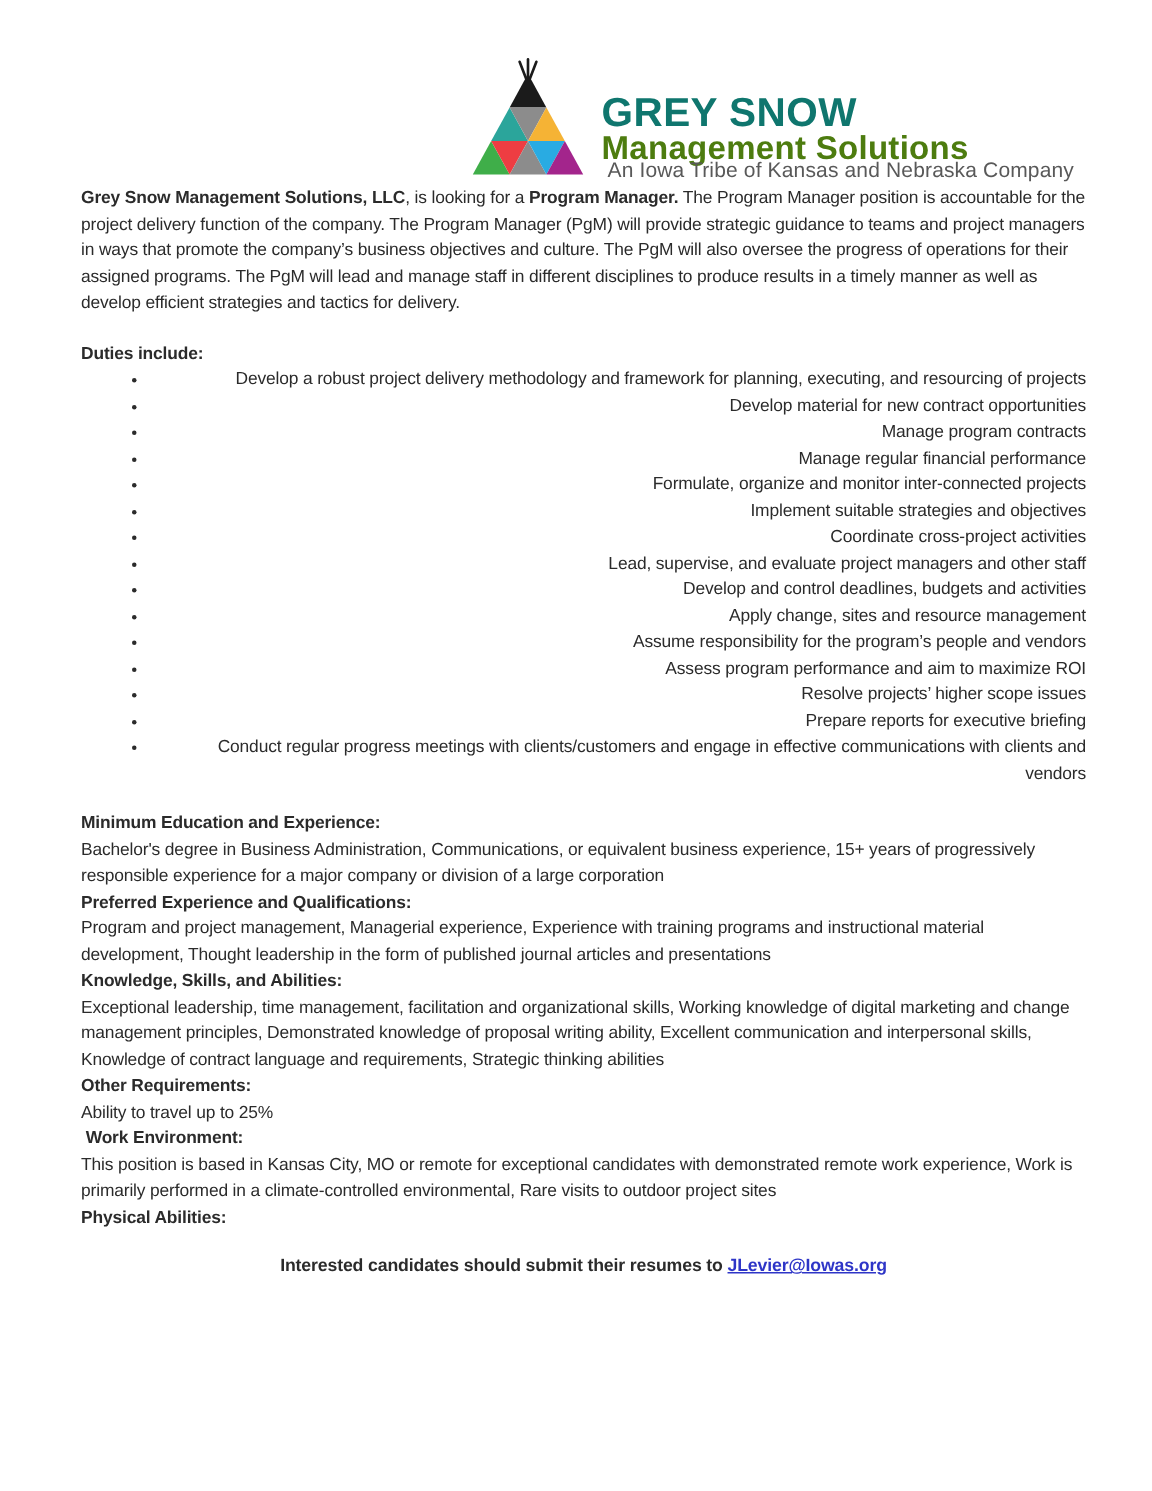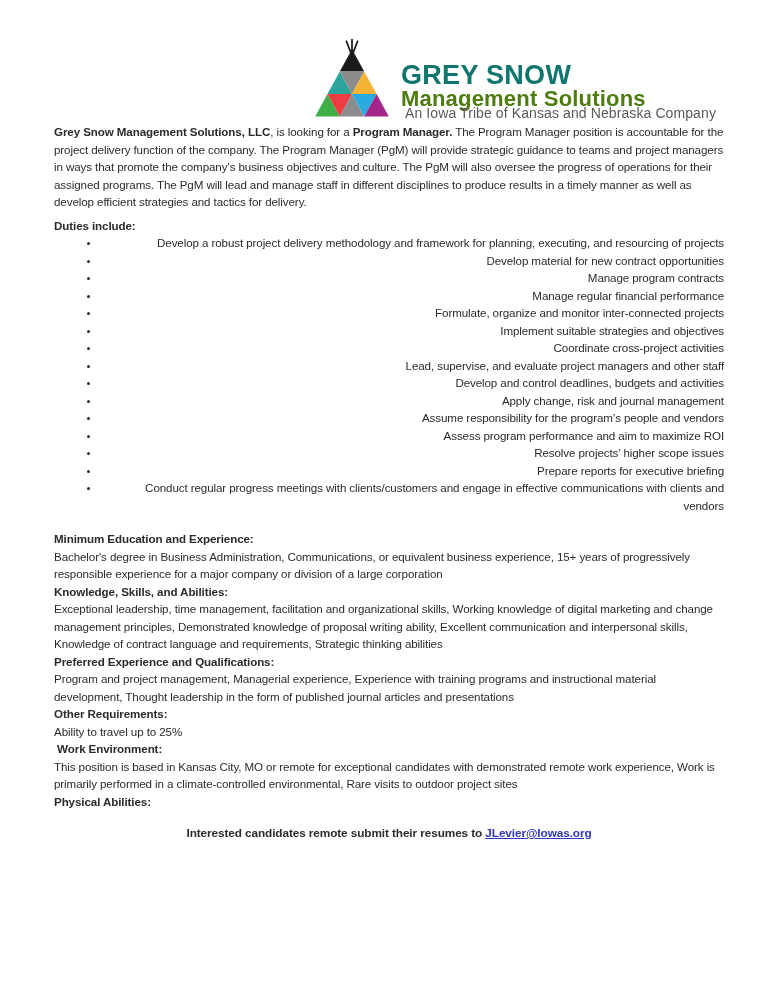--- a/index.html
+++ b/index.html
@@ -51,21 +51,21 @@
     white-space: nowrap;
   }
 
   
   .content {
     position: absolute;
     top: 123px;
     left: 54px;
     width: 670px;
   }
-  .intro { margin-bottom: 6px; }
+  .intro { margin-bottom: 16px; }
   .bold { font-weight: bold; }
 
   .duties-heading { font-weight: bold; }
   .duties-list {
     margin: 0 0 16px 0;
     padding-left: 46px;
   }
   .duties-list li {
     padding-left: 2px;
     text-align: right;
@@ -125,49 +125,49 @@
   <ul class="duties-list">
       <li>Develop a robust project delivery methodology and framework for planning, executing, and resourcing of projects</li>
       <li>Develop material for new contract opportunities</li>
       <li>Manage program contracts</li>
       <li>Manage regular financial performance</li>
       <li>Formulate, organize and monitor inter-connected projects</li>
       <li>Implement suitable strategies and objectives</li>
       <li>Coordinate cross-project activities</li>
       <li>Lead, supervise, and evaluate project managers and other staff</li>
       <li>Develop and control deadlines, budgets and activities</li>
-      <li>Apply change, risk and journal management</li>
+      <li>Apply change, sites and resource management</li>
       <li>Assume responsibility for the program’s people and vendors</li>
       <li>Assess program performance and aim to maximize ROI</li>
       <li>Resolve projects’ higher scope issues</li>
       <li>Prepare reports for executive briefing</li>
       <li>Conduct regular progress meetings with clients/customers and engage in effective communications with clients and vendors</li>
     </ul>
 
   <div>
       <div class="section">
         <div class="section-heading">Minimum Education and Experience:</div>
         <div class="section-body">Bachelor's degree in Business Administration, Communications, or equivalent business experience, 15+ years of progressively responsible experience for a major company or division of a large corporation</div>
       </div>
       <div class="section">
+        <div class="section-heading">Preferred Experience and Qualifications:</div>
+        <div class="section-body">Program and project management, Managerial experience, Experience with training programs and instructional material development, Thought leadership in the form of published journal articles and presentations</div>
+      </div>
+      <div class="section">
         <div class="section-heading">Knowledge, Skills, and Abilities:</div>
         <div class="section-body">Exceptional leadership, time management, facilitation and organizational skills, Working knowledge of digital marketing and change management principles, Demonstrated knowledge of proposal writing ability, Excellent communication and interpersonal skills, Knowledge of contract language and requirements, Strategic thinking abilities</div>
-      </div>
-      <div class="section">
-        <div class="section-heading">Preferred Experience and Qualifications:</div>
-        <div class="section-body">Program and project management, Managerial experience, Experience with training programs and instructional material development, Thought leadership in the form of published journal articles and presentations</div>
       </div>
       <div class="section">
         <div class="section-heading">Other Requirements:</div>
         <div class="section-body">Ability to travel up to 25%</div>
       </div>
       <div class="section">
         <div class="section-heading">&nbsp;Work Environment:</div>
         <div class="section-body">This position is based in Kansas City, MO or remote for exceptional candidates with demonstrated remote work experience, Work is primarily performed in a climate-controlled environmental, Rare visits to outdoor project sites</div>
       </div>
       <div class="section">
         <div class="section-heading">Physical Abilities:</div>
       </div>
     </div>
 
-  <div class="footer"><span>Interested candidates remote submit their resumes to </span><a style="color: rgb(46, 53, 199);">JLevier@Iowas.org</a></div>
+  <div class="footer"><span>Interested candidates should submit their resumes to </span><a style="color: rgb(46, 53, 199);">JLevier@Iowas.org</a></div>
 
 </div>
 
 </body></html>

